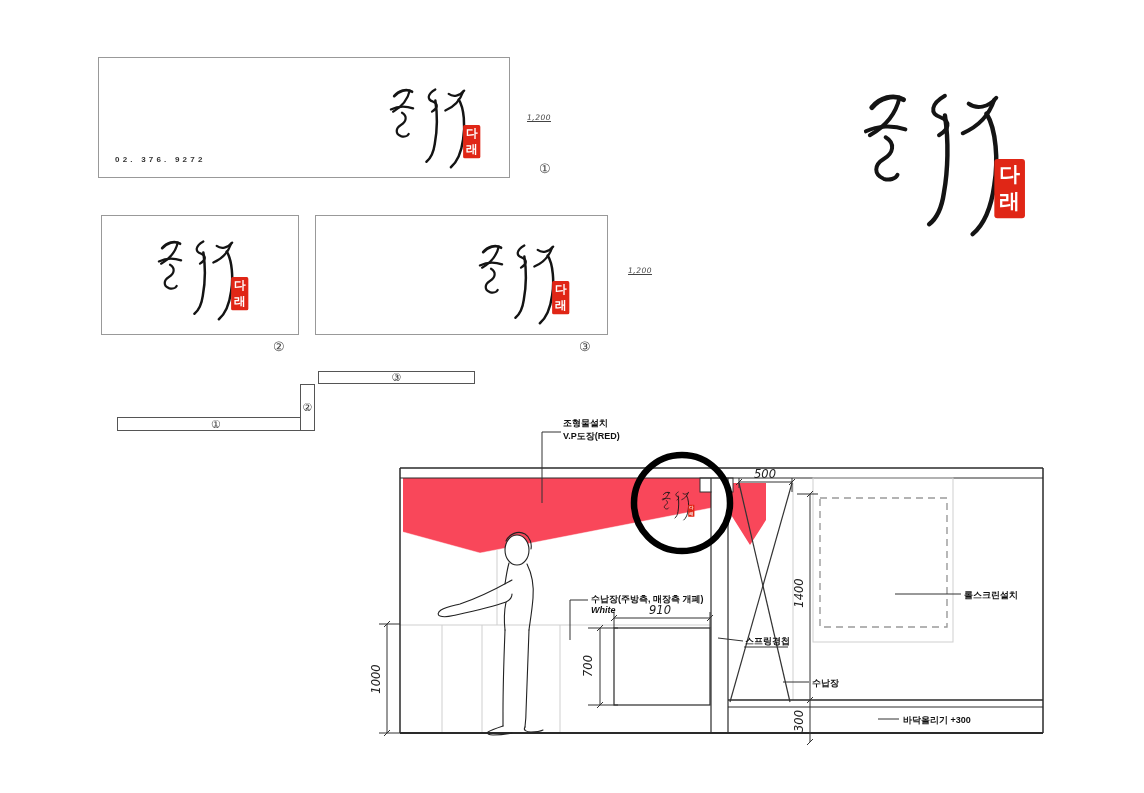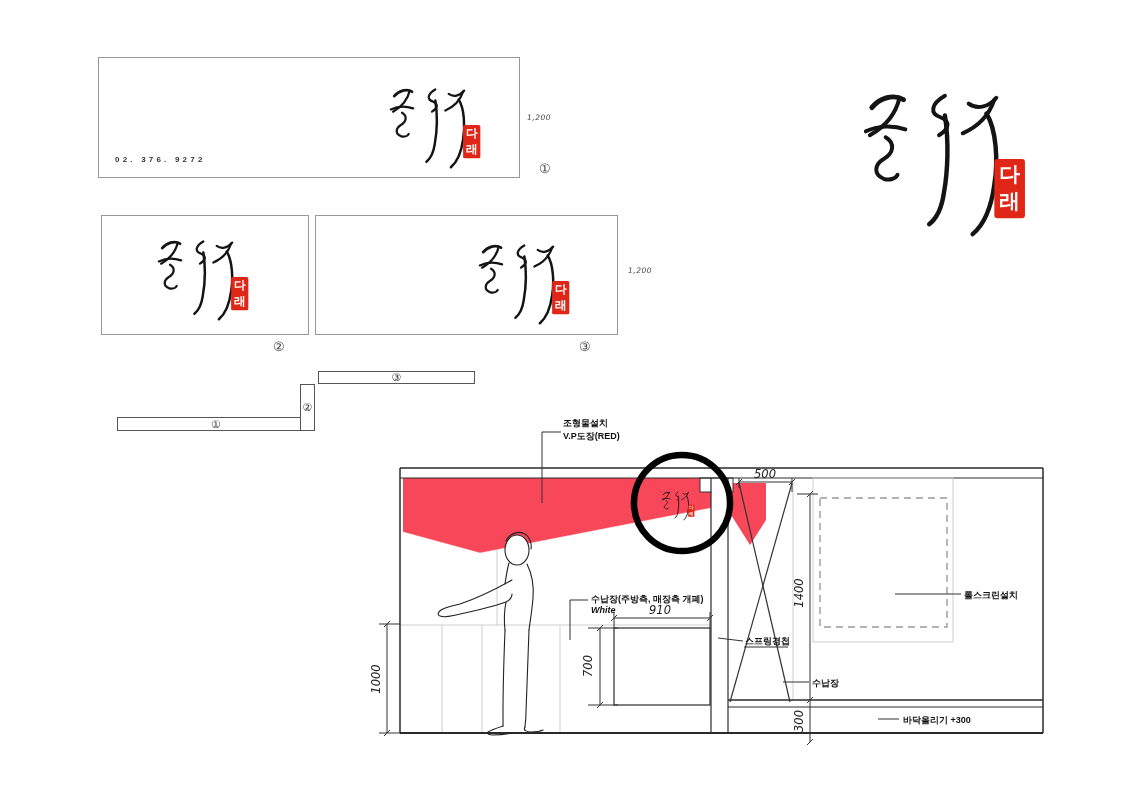--- a/index.html
+++ b/index.html
@@ -1,25 +1,25 @@
 <!DOCTYPE html>
 <html><head>
 <meta charset="utf-8">
 <style>
   html,body{margin:0;padding:0;background:#fff;}
   .canvas{position:relative;width:1144px;height:793px;background:#fff;overflow:hidden;
           font-family:"Liberation Sans",sans-serif;}
-  .sign{position:absolute;border:1px solid #999;background:#fff;padding-left:10px;}
+  .sign{position:absolute;border:1px solid #999;background:#fff;}
   #sign1{left:98px;top:57px;width:410px;height:119px;}
   #sign2{left:101px;top:215px;width:196px;height:118px;}
   #sign3{left:315px;top:215px;width:291px;height:118px;}
   .phone{position:absolute;left:16px;bottom:13px;font-size:8px;font-weight:bold;
          letter-spacing:3.2px;color:#333;white-space:nowrap;}
   .logo-pos{position:absolute;}
-  .scale-label{position:absolute;font:italic 7.5px "DejaVu Sans",sans-serif;color:#444;letter-spacing:.5px;}
+  .scale-label{position:absolute;font:italic 7.5px "DejaVu Sans",sans-serif;color:#444;letter-spacing:.5px;text-decoration:underline;}
   #scale1{left:527px;top:113px;} #scale2{left:628px;top:266px;}
   .circ-num{position:absolute;font-size:13px;color:#444;line-height:13px;}
   #num1{left:539px;top:162px;} #num2{left:273px;top:340px;} #num3{left:579px;top:340px;}
   .plan-bar{position:absolute;border:1.5px solid #555;background:#fff;display:flex;
             align-items:center;justify-content:center;font-size:11px;color:#333;}
   #bar1{left:117px;top:417px;width:196px;height:12px;}
   #bar2{left:300px;top:384px;width:13px;height:45px;}
   #bar3{left:318px;top:371px;width:155px;height:11px;}
   #biglogo{left:850px;top:76px;}
   #elev{position:absolute;left:350px;top:408px;}

